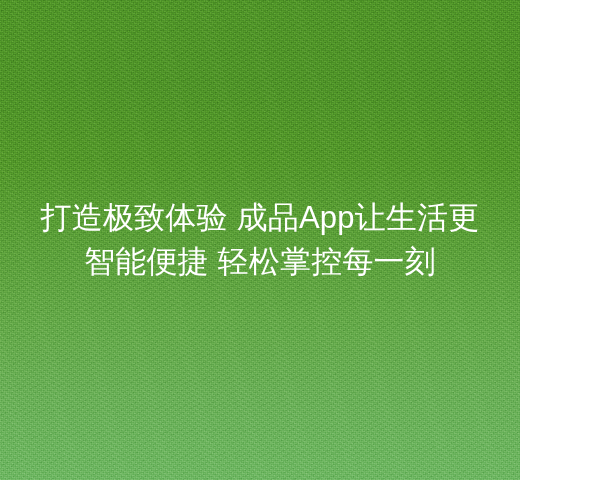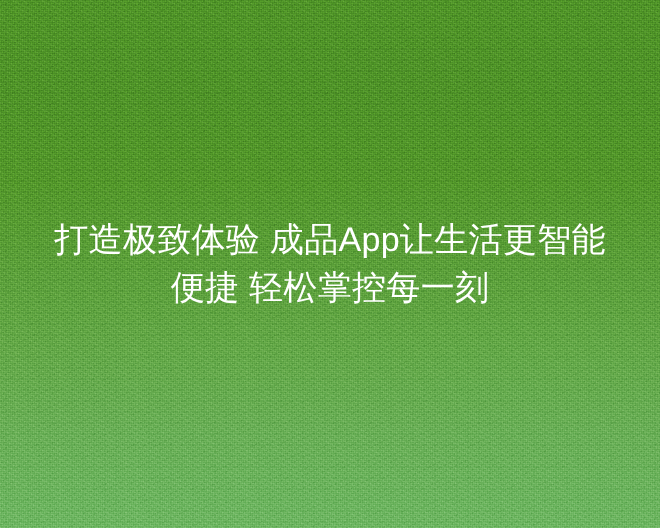--- a/index.html
+++ b/index.html
@@ -3,21 +3,21 @@
 <meta charset="utf-8">
 <style>
   html, body {
     margin: 0;
     padding: 0;
     background: #ffffff;
   }
 
   #stage {
     position: relative;
-    width: 600px;
+    width: 520px;
     height: 480px;
     overflow: hidden;
     font-family: "Liberation Sans", "DejaVu Sans", sans-serif;
   }
 
   
   .bg-gradient {
     position: absolute;
     inset: 0;
     background: linear-gradient(

